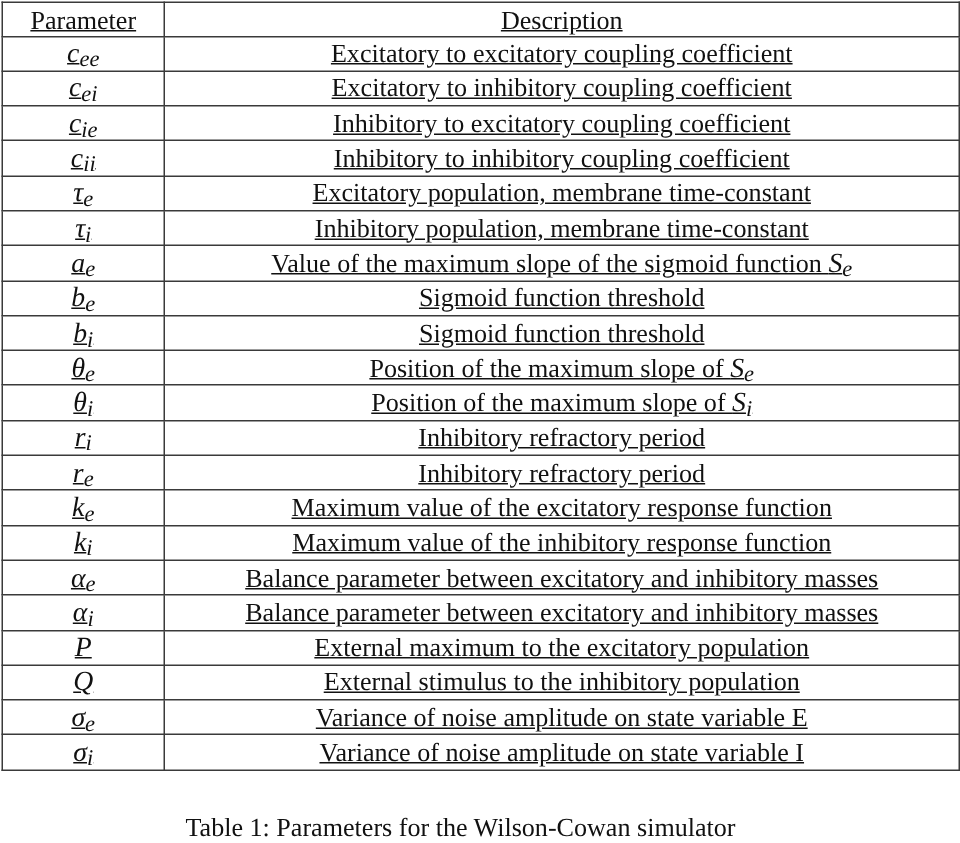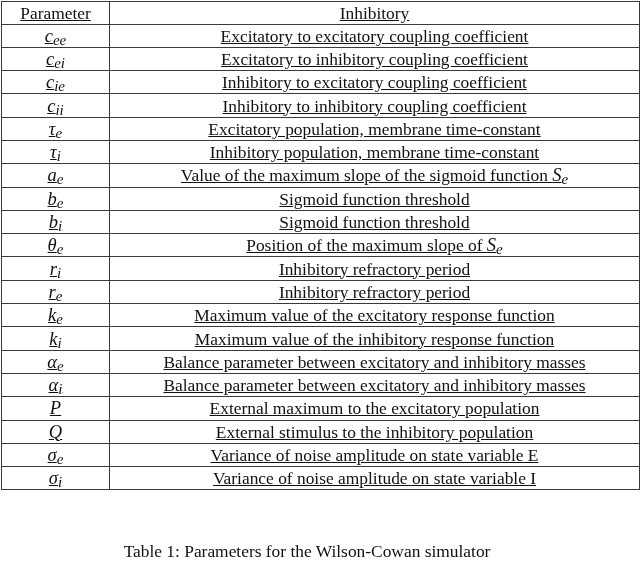--- a/index.html
+++ b/index.html
@@ -63,21 +63,21 @@
 <body>
 
 <table class="params">
   <colgroup>
       <col class="c1">
       <col class="c2">
     </colgroup>
   <thead>
     <tr>
       <th>Parameter</th>
-      <th>Inhibitory</th>
+      <th>Description</th>
     </tr>
   </thead>
   <tbody id="rows">
   <tr>
     <td>
       <span class="sym"><span>c</span><sub>ee</sub></span>
     </td>
     <td>
       <span>Excitatory to excitatory coupling coefficient</span><span class="sym"><span></span><sub></sub></span>
     </td>
@@ -158,20 +158,28 @@
 
   <tr>
     <td>
       <span class="sym"><span>θ</span><sub>e</sub></span>
     </td>
     <td>
       <span>Position of the maximum slope of </span><span class="sym"><span>S</span><sub>e</sub></span>
     </td>
   </tr>
 
+  <tr>
+    <td>
+      <span class="sym"><span>θ</span><sub>i</sub></span>
+    </td>
+    <td>
+      <span>Position of the maximum slope of </span><span class="sym"><span>S</span><sub>i</sub></span>
+    </td>
+  </tr>
 
   <tr>
     <td>
       <span class="sym"><span>r</span><sub>i</sub></span>
     </td>
     <td>
       <span>Inhibitory refractory period</span><span class="sym"><span></span><sub></sub></span>
     </td>
   </tr>
 

